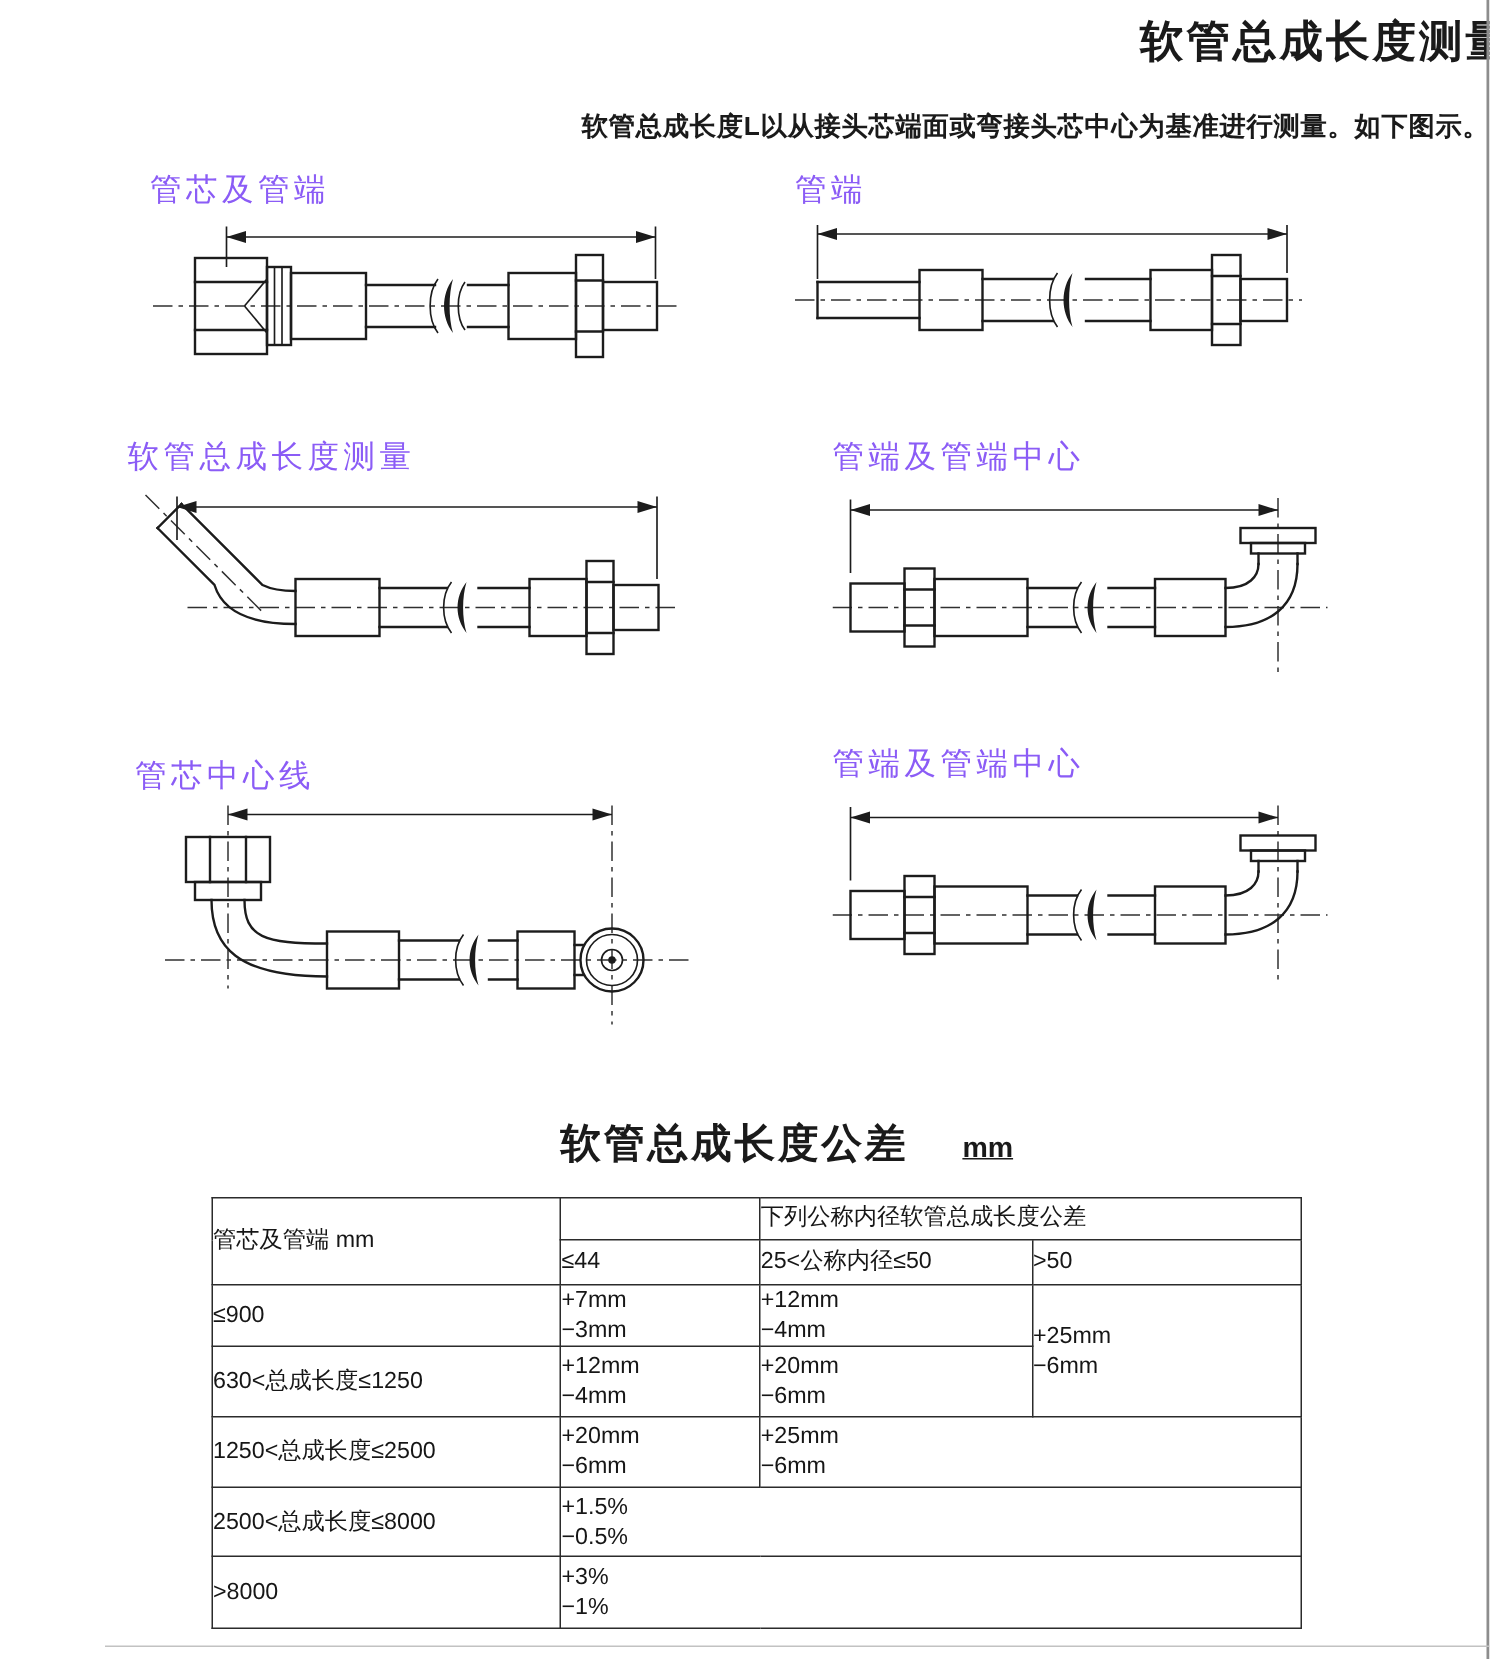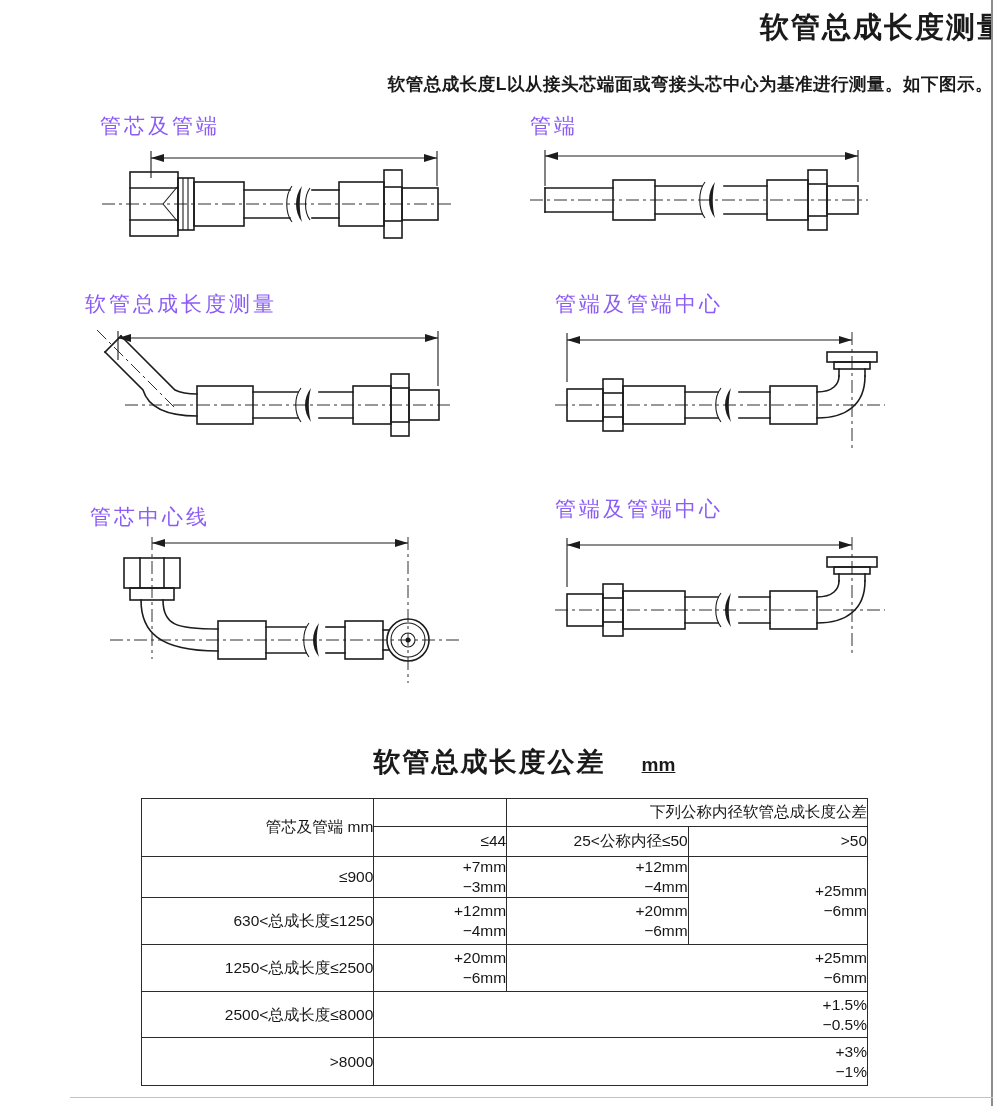--- a/index.html
+++ b/index.html
@@ -23,21 +23,21 @@
   .cl{stroke:#303030;stroke-width:1;fill:none;stroke-dasharray:13 4 3 4;}
   .fl{fill:#1c1c1c;stroke:none;}
   
   .tbl-title-row{top:744px;left:0;width:100%;display:flex;align-items:baseline;
       justify-content:center;gap:36px;padding-left:56px;box-sizing:border-box;}
   .tbl-title{font-size:27px;font-weight:bold;letter-spacing:2px;}
   .tbl-unit{font-size:19px;font-weight:bold;text-decoration:underline;}
   
   table.tol{position:absolute;left:141px;top:798px;width:727px;
       border-collapse:collapse;table-layout:fixed;}
-  table.tol td{border:1.6px solid #2b2b2b;text-align:right;vertical-align:middle;
+  table.tol td{border:1.6px solid #2b2b2b;text-align:left;vertical-align:middle;
       font-size:15.5px;padding:0;line-height:1.3;white-space:pre-line;color:#161616;}
   
   .edge-right{top:0;right:0;width:2px;height:1106px;background:#8d8d8d;}
   .edge-bottom{top:1097px;left:70px;right:0;height:1px;background:#c2c2c2;}
 </style>
 </head>
 <body>
 
 <div class="abs doc-title">软管总成长度测量</div>
 <div class="abs doc-intro">软管总成长度L以从接头芯端面或弯接头芯中心为基准进行测量。如下图示。</div>

